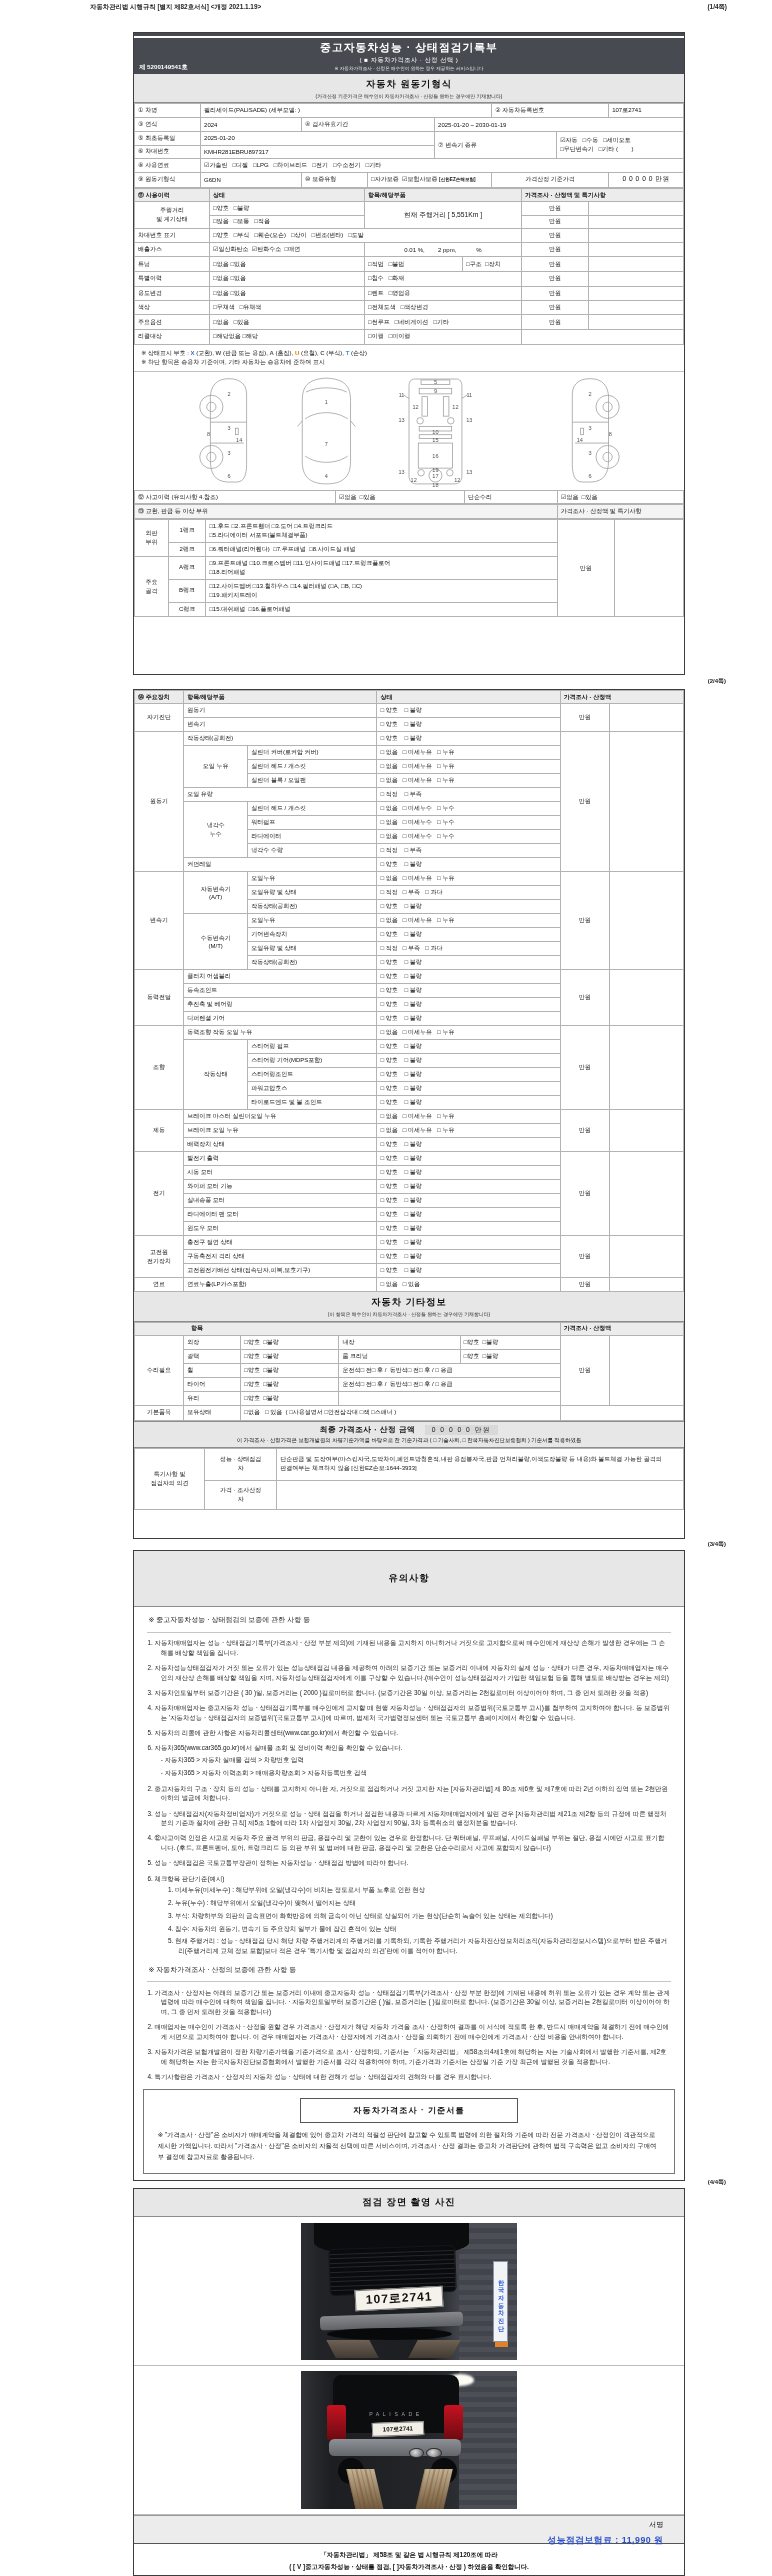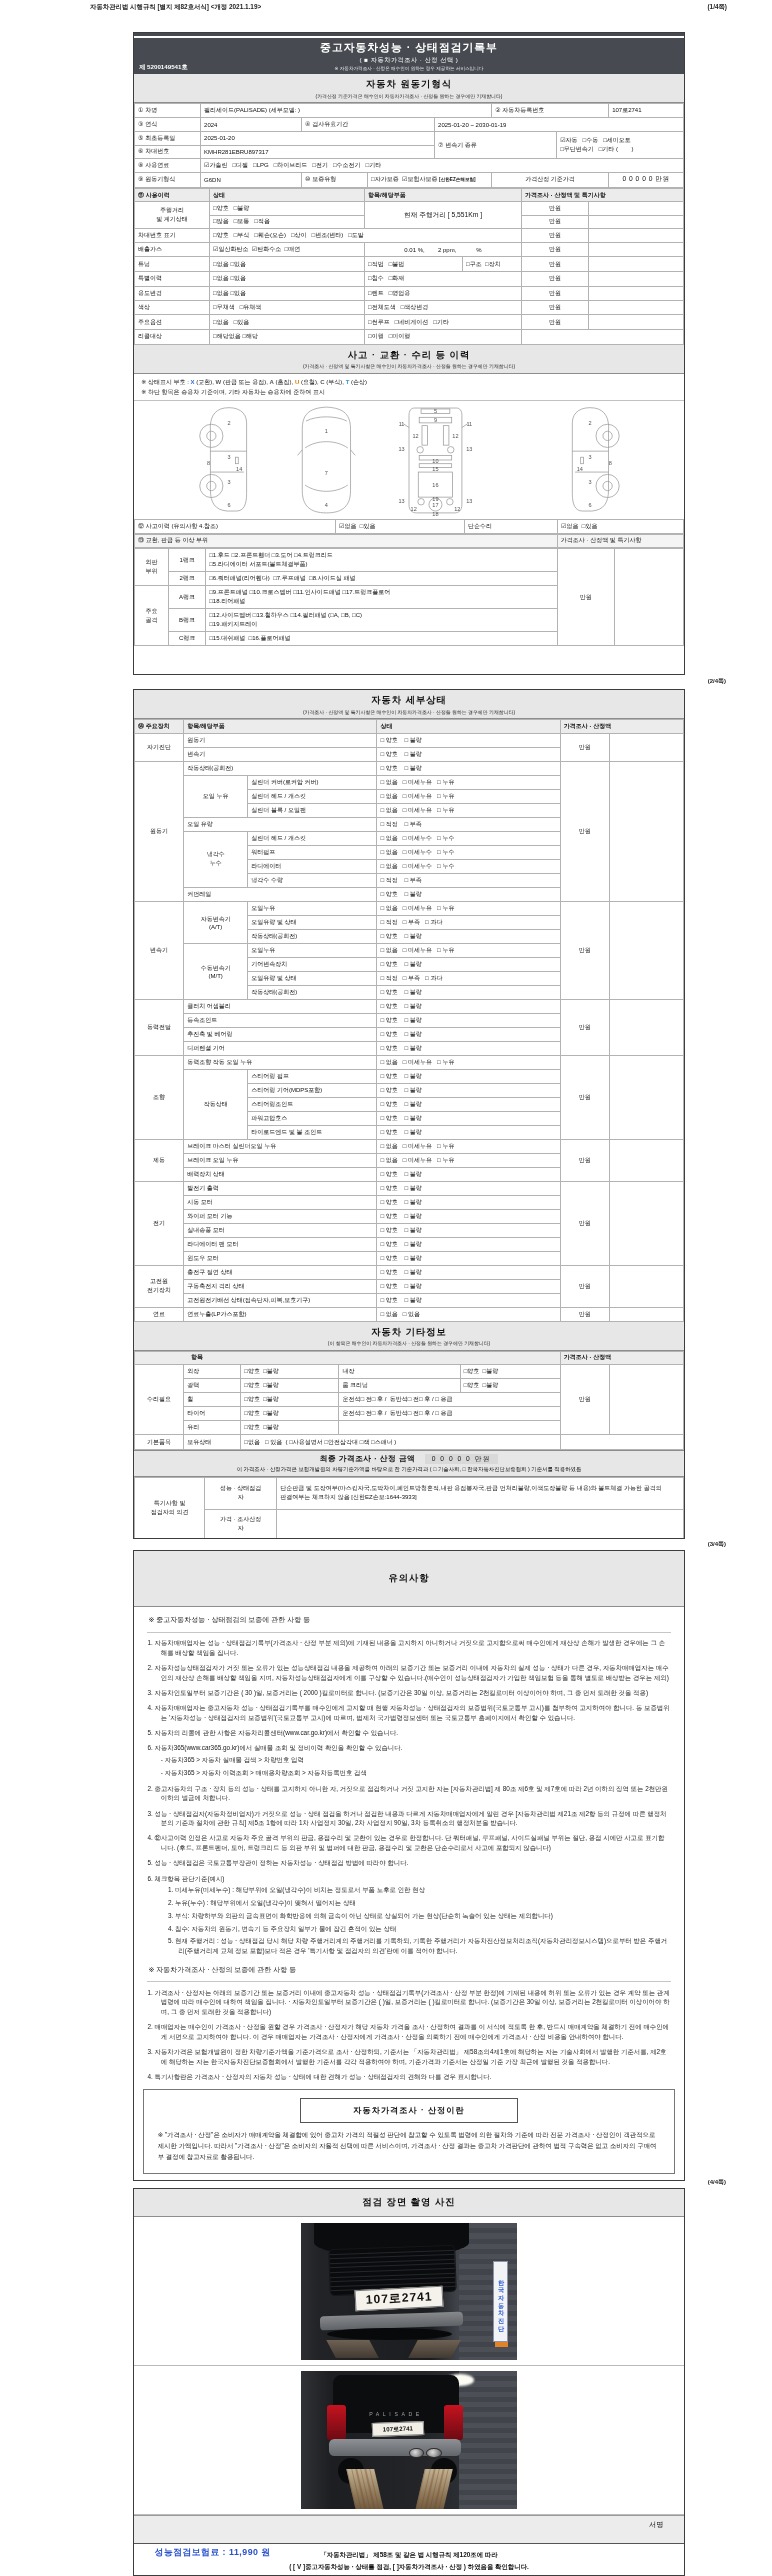--- a/index.html
+++ b/index.html
@@ -72,21 +72,21 @@
   .plate2{position:absolute;left:33%;top:37%;width:23%;height:9%;background:#f2f0e6;border:0.5px solid #888;display:flex;align-items:center;justify-content:center;font-size:6.2px;font-weight:bold;transform:rotate(-2deg);color:#111}
   .bmp2{position:absolute;left:13%;top:49%;width:61%;height:13%;background:linear-gradient(180deg,#8d9094,#63666a);border-radius:5.2px}
   .ex{position:absolute;top:56%;width:13.4px;height:7.7px;background:radial-gradient(circle at 40% 40%,#ddd,#555);border-radius:50%;border:1px solid #2d2f32}
   .wh{position:absolute;top:63%;width:12%;height:19%;background:#0a0b0c;border-radius:50%}
   .rail{position:absolute;top:71%;width:13%;height:30%;background:repeating-linear-gradient(90deg,rgba(120,70,30,.38) 0 1.5px,rgba(0,0,0,0) 1.5px 4.6px),linear-gradient(180deg,#c2b193,#8f7a5c 60%,#6e5a40)}
   .railL{left:23%;transform:skewX(13deg)}
   .railR{left:55%;transform:skewX(-13deg)}
   
   .signband{background:#ececec;border-top:0.5px solid #9a9a9a;border-bottom:1px solid #555;padding:4.1px 20.6px 5.2px;height:29px;box-sizing:border-box}
   .signband .sgt{text-align:right;font-size:7.2px;font-weight:normal}
-  .signband .fee{color:#2b52cc;font-size:8.8px;font-weight:bold;margin-top:17px;letter-spacing:0.5px}
+  .signband .fee{text-align:right;color:#2b52cc;font-size:8.8px;font-weight:bold;margin-top:5px;letter-spacing:0.5px}
   .confirm{text-align:center;font-size:6.4px;font-weight:bold;padding-top:5.2px;line-height:1.8}
   .finband{background:#e7e7e7;border-top:0.5px solid #8d8d8d;border-bottom:0.5px solid #8d8d8d;text-align:center;padding:2.6px 0 3.1px}
   .finband .fv{display:inline-block;background:#d9d9d9;padding:0.5px 7.2px;margin-left:9.3px;letter-spacing:1.5px;font-size:6.7px}
   .finband .ft{font-size:7.7px;font-weight:bold;letter-spacing:0.5px}
   .finband .fn{font-size:5.4px;margin-top:1.5px}
 </style>
 </head>
 <body>
 
 <div class="meta">
@@ -240,24 +240,20 @@
     </tr>
     <tr style="height:15px">
       <td>리콜대상</td>
       <td class="st">□해당없음 □해당</td>
       <td colspan="2" class="st">□이행   □미이행</td>
       <td colspan="2"></td>
     </tr>
   </tbody>
     </table>
 
-  <div class="band">
-    <h2>사고 · 교환 · 수리 등 이력</h2>
-    <div class="bsub">(가격조사 · 산정액 및 특기사항은 매수인이 자동차가격조사 · 산정을 원하는 경우에만 기재합니다)</div>
-  </div>
   <div class="legend">
     <div><span>※ 상태표시 부호 : </span><b style="color:#3a6bd8">X</b><span> (교환), </span><b style="color:#555">W</b><span> (판금 또는 용접), </span><b style="color:#555">A</b><span> (흠집), </span><b style="color:#e07b00">U</b><span> (요철), </span><b style="color:#555">C</b><span> (부식), </span><b style="color:#2e9bd6">T</b><span> (손상)</span></div>
     <div>※ 하단 항목은 승용차 기준이며, 기타 자동차는 승용차에 준하여 표시</div>
   </div>
 
   <svg class="cars" viewBox="0 0 1000 240">
     <g transform="translate(64,6)">
       <path d="M38,2 C14,6 6,26 8,52 L8,178 C8,206 18,222 44,224 L64,224 C80,224 86,210 86,186 L86,34 C86,10 66,-2 38,2 Z"></path>
       <circle cx="10" cy="62" r="25" fill="#fff"></circle>
         <circle cx="10" cy="62" r="10"></circle>
@@ -403,24 +399,20 @@
     </tr>
     <tr style="height:14.4px">
       <td class="ct">C랭크</td>
       <td class="st">□15.대쉬패널  □16.플로어패널</td>
     </tr>
   </tbody>
     </table>
 </div>
 
 <div class="page" id="p2">
-  <div class="band">
-    <h2>자동차 세부상태</h2>
-    <div class="bsub">(가격조사 · 산정액 및 특기사항은 매수인이 자동차가격조사 · 산정을 원하는 경우에만 기재합니다)</div>
-  </div>
   <table style="table-layout:fixed">
     <colgroup>
         <col style="width:49px">
         <col style="width:64px">
         <col style="width:129px">
         <col style="width:183px">
         <col style="width:49px">
         <col style="width:74px">
       </colgroup>
     <tbody>
@@ -756,21 +748,21 @@
     <p class="nss">3.   부식: 차량하부와 외판의 금속표면이 화학반응에 의해 금속이 아닌 상태로 상실되어 가는 현상(단순히 녹슬어 있는 상태는 제외합니다)</p>
     <p class="nss">4.   침수: 자동차의 원동기, 변속기 등 주요장치 일부가 물에 잠긴 흔적이 있는 상태</p>
     <p class="nss">5.   현재 주행거리 : 성능 · 상태점검 당시 해당 차량 주행거리계의 주행거리를 기록하되, 기록한 주행거리가 자동차전산정보처리조직(자동차관리정보시스템)으로부터 받은 주행거리(주행거리계 교체 정보 포함)보다 적은 경우 '특기사항 및 점검자의 의견'란에 이를 적어야 합니다.</p>
     <div class="sect">※ 자동차가격조사 · 산정의 보증에 관한 사항 등</div>
     <p class="ni">1.   가격조사 · 산정자는 아래의 보증기간 또는 보증거리 이내에 중고자동차 성능 · 상태점검기록부(가격조사 · 산정 부분 한정)에 기재된 내용에 허위 또는 오류가 있는 경우 계약 또는 관계법령에 따라 매수인에 대하여 책임을 집니다.  · 자동차인도일부터 보증기간은 (      )일, 보증거리는 (      )킬로미터로 합니다. (보증기간은 30일 이상, 보증거리는 2천킬로미터 이상이어야 하며, 그 중 먼저 도래한 것을 적용합니다)</p>
     <p class="ni">2.   매매업자는 매수인이 가격조사 · 산정을 원할 경우 가격조사 · 산정자가 해당 자동차 가격을 조사 · 산정하여 결과를 이 서식에 적도록 한 후, 반드시 매매계약을 체결하기 전에 매수인에게 서면으로 고지하여야 합니다. 이 경우 매매업자는 가격조사 · 산정자에게 가격조사 · 산정을 의뢰하기 전에 매수인에게 가격조사 · 산정 비용을 안내하여야 합니다.</p>
     <p class="ni">3.   자동차가격은 보험개발원이 정한 차량기준가액을 기준가격으로 조사 · 산정하되, 기준서는 「자동차관리법」 제58조의4제1호에 해당하는 자는 기술사회에서 발행한 기준서를, 제2호에 해당하는 자는 한국자동차진단보증협회에서 발행한 기준서를 각각 적용하여야 하며, 기준가격과 기준서는 산정일 기준 가장 최근에 발행된 것을 적용합니다.</p>
     <p class="ni">4.   특기사항란은 가격조사 · 산정자의 자동차 성능 · 상태에 대한 견해가 성능 · 상태점검자의 견해와 다를 경우 표시합니다.</p>
   </div>
   <div class="apprbox">
-    <div class="bt">자동차가격조사 · 산정이란</div>
+    <div class="bt">자동차가격조사 · 기준서를</div>
     <div class="bx">※ "가격조사 · 산정"은 소비자가 매매계약을 체결함에 있어 중고차 가격의 적절성 판단에 참고할 수 있도록 법령에 의한 절차와 기준에 따라 전문 가격조사 · 산정인이 객관적으로 제시한 가액입니다. 따라서 "가격조사 · 산정"은 소비자의 자율적 선택에 따른 서비스이며, 가격조사 · 산정 결과는 중고차 가격판단에 관하여 법적 구속력은 없고 소비자의 구매여부 결정에 참고자료로 활용됩니다.</div>
   </div>
 </div>
 
 <div class="page" id="p4">
   <div class="band" style="padding:7.2px 0">
     <h2>점검 장면 촬영 사진</h2>
   </div>
   <div class="photoband">
     <div class="photo" id="ph1">

